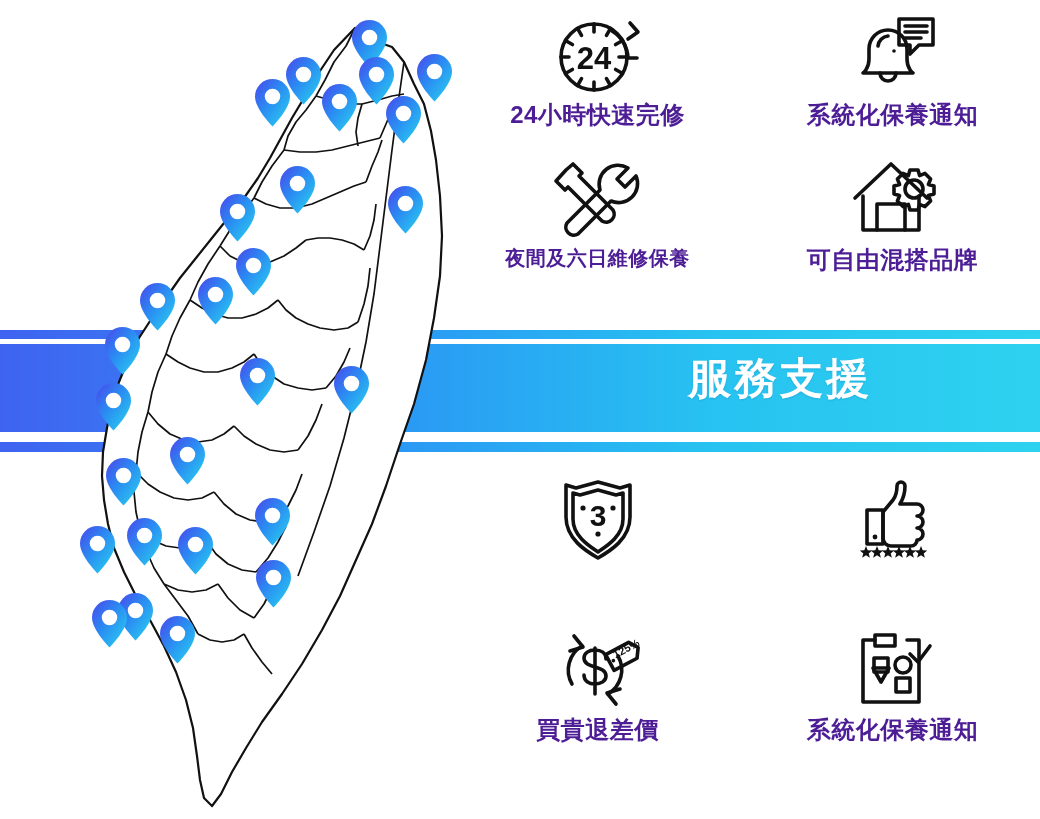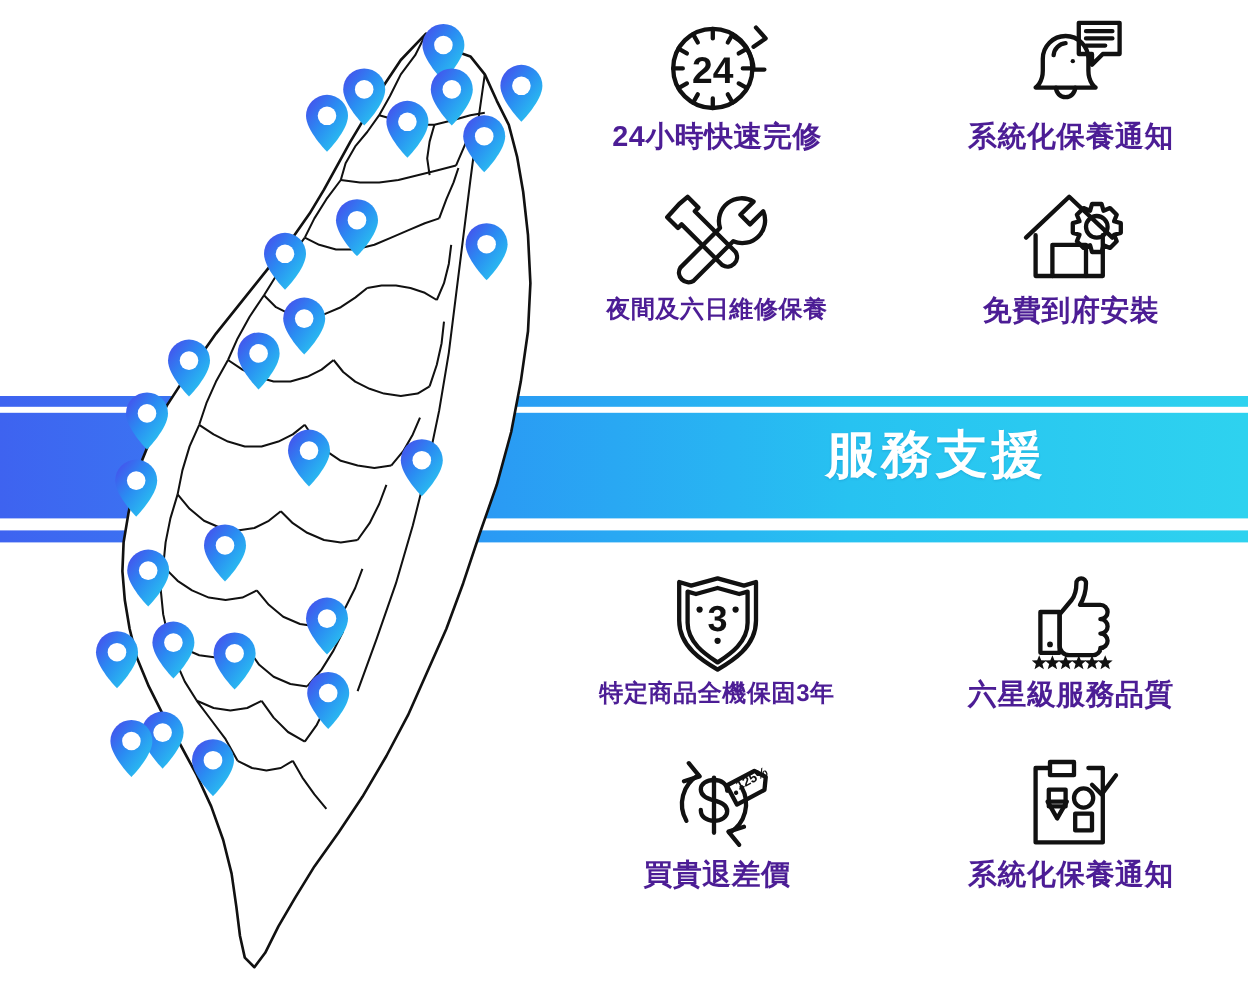--- a/index.html
+++ b/index.html
@@ -292,40 +292,39 @@
           <svg width="92" height="86" viewBox="0 0 92 86">
             <g fill="none" stroke="#111" stroke-width="3.6" stroke-linejoin="round" stroke-linecap="round">
               <path d="M8 42 L44 8 L80 42"></path>
               <path d="M16 40 v34 h56 v-34"></path>
               <path d="M30 74 v-26 h28 v26"></path>
               <path d="M63 14 h8 l1.6 5.6 5.4-2.2 5.6 5.6 -2.2 5.4 5.6 1.6 v8 l-5.6 1.6 2.2 5.4 -5.6 5.6 -5.4-2.2 -1.6 5.6 h-8 l-1.6-5.6 -5.4 2.2 -5.6-5.6 2.2-5.4 -5.6-1.6 v-8 l5.6-1.6 -2.2-5.4 5.6-5.6 5.4 2.2 z"></path>
               <circle cx="67" cy="33" r="9"></circle>
             </g>
           </svg>
         </div>
-        <div class="cap">免費到府安裝</div>
+        <div class="cap">可自由混搭品牌</div>
       </div>
     </div>
 
     <div class="grid bottom">
 
       <div class="cell">
         <div class="ico">
           <svg width="92" height="86" viewBox="0 0 92 86">
             <g fill="none" stroke="#111" stroke-width="3.6" stroke-linejoin="round">
               <path d="M46 6 l-22 6 -10-3 v32 c0 22 20 34 32 41 12-7 32-19 32-41 v-32 l-10 3 z"></path>
               <path d="M46 14 l-18 5 -7-2 v26 c0 17 16 27 25 33 9-6 25-16 25-33 v-26 l-7 2 z"></path>
               <circle cx="31" cy="32" r="2.6" fill="#111" stroke="none"></circle>
               <circle cx="61" cy="32" r="2.6" fill="#111" stroke="none"></circle>
               <circle cx="46" cy="58" r="2.6" fill="#111" stroke="none"></circle>
             </g>
             <text x="46" y="50" text-anchor="middle" fill="#111" font-family="'Liberation Sans',sans-serif" font-size="30" font-weight="bold">3</text>
           </svg>
         </div>
-        <div class="cap small">特定商品全機保固3年</div>
       </div>
 
       <div class="cell">
         <div class="ico">
           <svg width="92" height="86" viewBox="0 0 92 86">
             <g fill="none" stroke="#111" stroke-width="3.6" stroke-linejoin="round">
               <path d="M20 34 h16 v34 h-16 z"></path>
               <circle cx="28" cy="61" r="2.4" fill="#111" stroke="none"></circle>
               <path d="M36 36 l10-12 c3-4 4-9 4-14 a4 4 0 0 1 8 0 c0 7-2 13-5 18 h17 a6 6 0 0 1 0 12
                        a6 6 0 0 1 0 12 a6 6 0 0 1 0 12 a6 6 0 0 1 -6 6 h-20 a8 8 0 0 1 -8-8 z"></path>
@@ -333,21 +332,20 @@
             <g fill="#111">
               <path d="M19 76 l1.7 4.2 4.5.3 -3.5 2.9 1.2 4.4 -3.9-2.5 -3.9 2.5 1.2-4.4 -3.5-2.9 4.5-.3 z" transform="translate(0,-6)"></path>
               <path d="M30 76 l1.7 4.2 4.5.3 -3.5 2.9 1.2 4.4 -3.9-2.5 -3.9 2.5 1.2-4.4 -3.5-2.9 4.5-.3 z" transform="translate(0,-6)"></path>
               <path d="M41 76 l1.7 4.2 4.5.3 -3.5 2.9 1.2 4.4 -3.9-2.5 -3.9 2.5 1.2-4.4 -3.5-2.9 4.5-.3 z" transform="translate(0,-6)"></path>
               <path d="M52 76 l1.7 4.2 4.5.3 -3.5 2.9 1.2 4.4 -3.9-2.5 -3.9 2.5 1.2-4.4 -3.5-2.9 4.5-.3 z" transform="translate(0,-6)"></path>
               <path d="M63 76 l1.7 4.2 4.5.3 -3.5 2.9 1.2 4.4 -3.9-2.5 -3.9 2.5 1.2-4.4 -3.5-2.9 4.5-.3 z" transform="translate(0,-6)"></path>
               <path d="M74 76 l1.7 4.2 4.5.3 -3.5 2.9 1.2 4.4 -3.9-2.5 -3.9 2.5 1.2-4.4 -3.5-2.9 4.5-.3 z" transform="translate(0,-6)"></path>
             </g>
           </svg>
         </div>
-        <div class="cap">六星級服務品質</div>
       </div>
 
       <div class="cell">
         <div class="ico">
           <svg width="92" height="86" viewBox="0 0 92 86">
             <g fill="none" stroke="#111" stroke-width="3.6" stroke-linejoin="round" stroke-linecap="round">
               <path d="M20 58 a28 28 0 0 1 10-38"></path>
               <path d="M22 10 l9 11 -13 4"></path>
               <path d="M66 30 a28 28 0 0 1 -10 38"></path>
               <path d="M64 78 l-9-11 13-4"></path>

